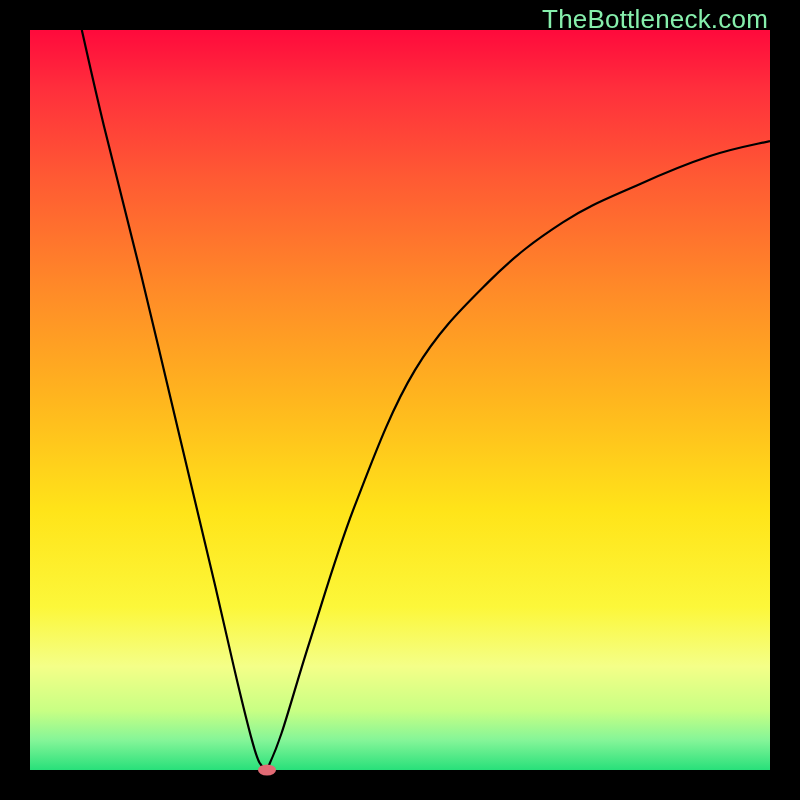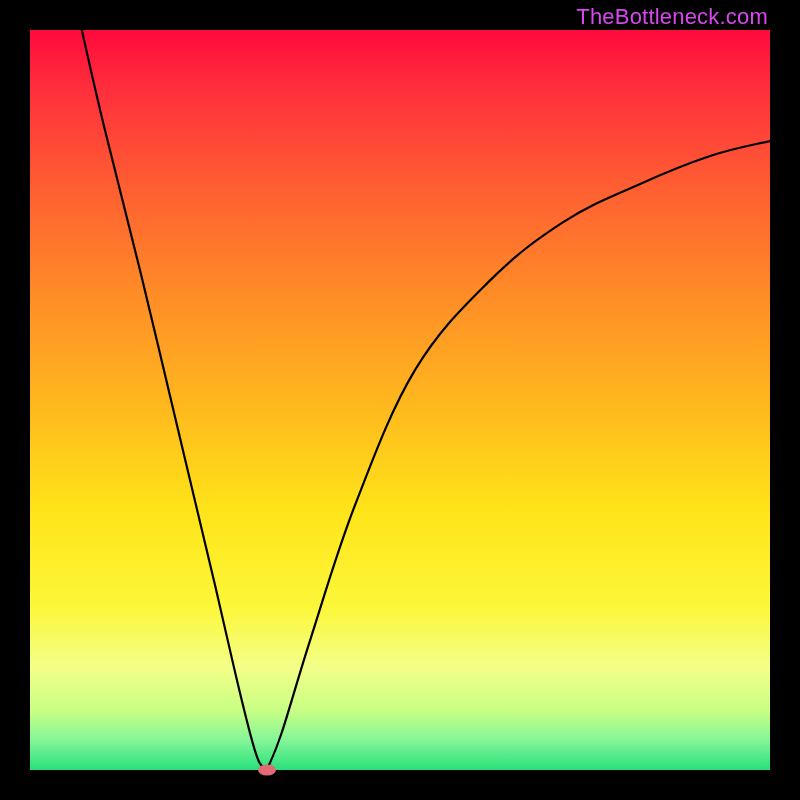--- a/index.html
+++ b/index.html
@@ -34,22 +34,22 @@
       #f4ff88 86%,
       #c8ff84 92%,
       #84f598 96%,
       #28e07a 100%
     );
   }
   .watermark {
     position: absolute;
     top: 4px;
     right: 32px;
-    color: #d946ef;
-    font-size: 22px;
+    color: #86efac;
+    font-size: 26px;
     font-weight: 500;
     letter-spacing: 0.2px;
   }
   svg.curve {
     position: absolute;
     left: 0;
     top: 0;
     width: 740px;
     height: 740px;
   }

